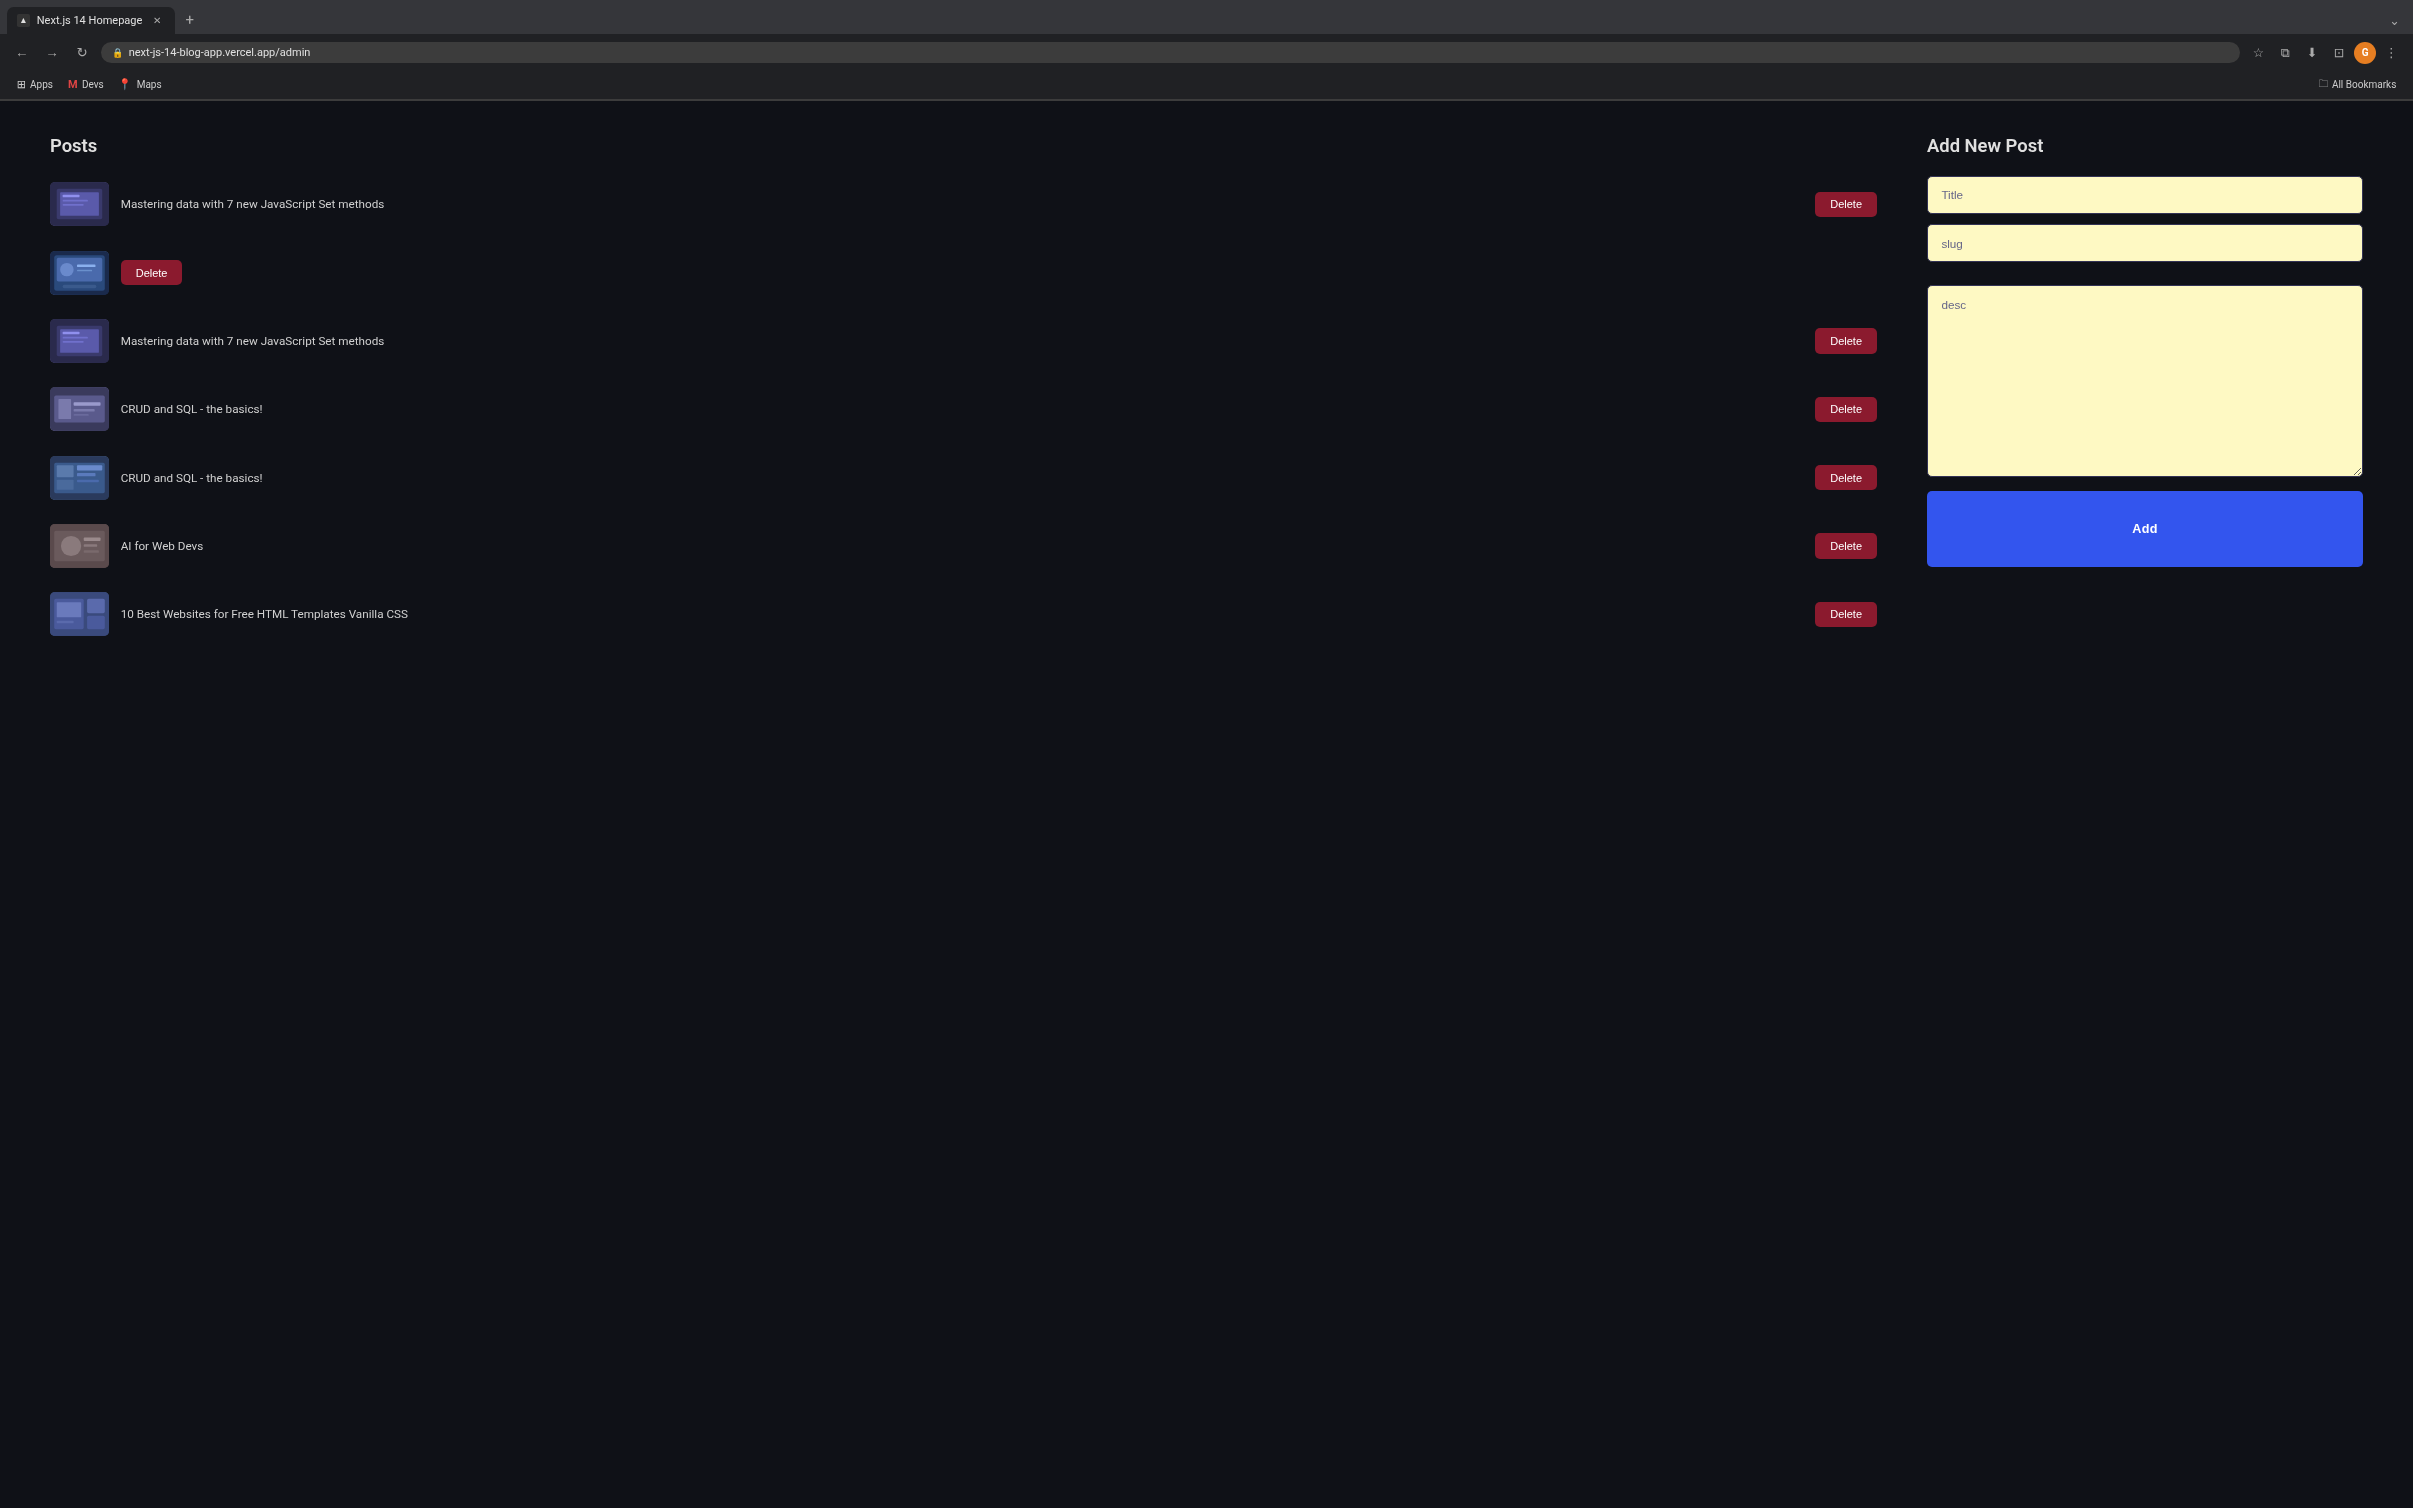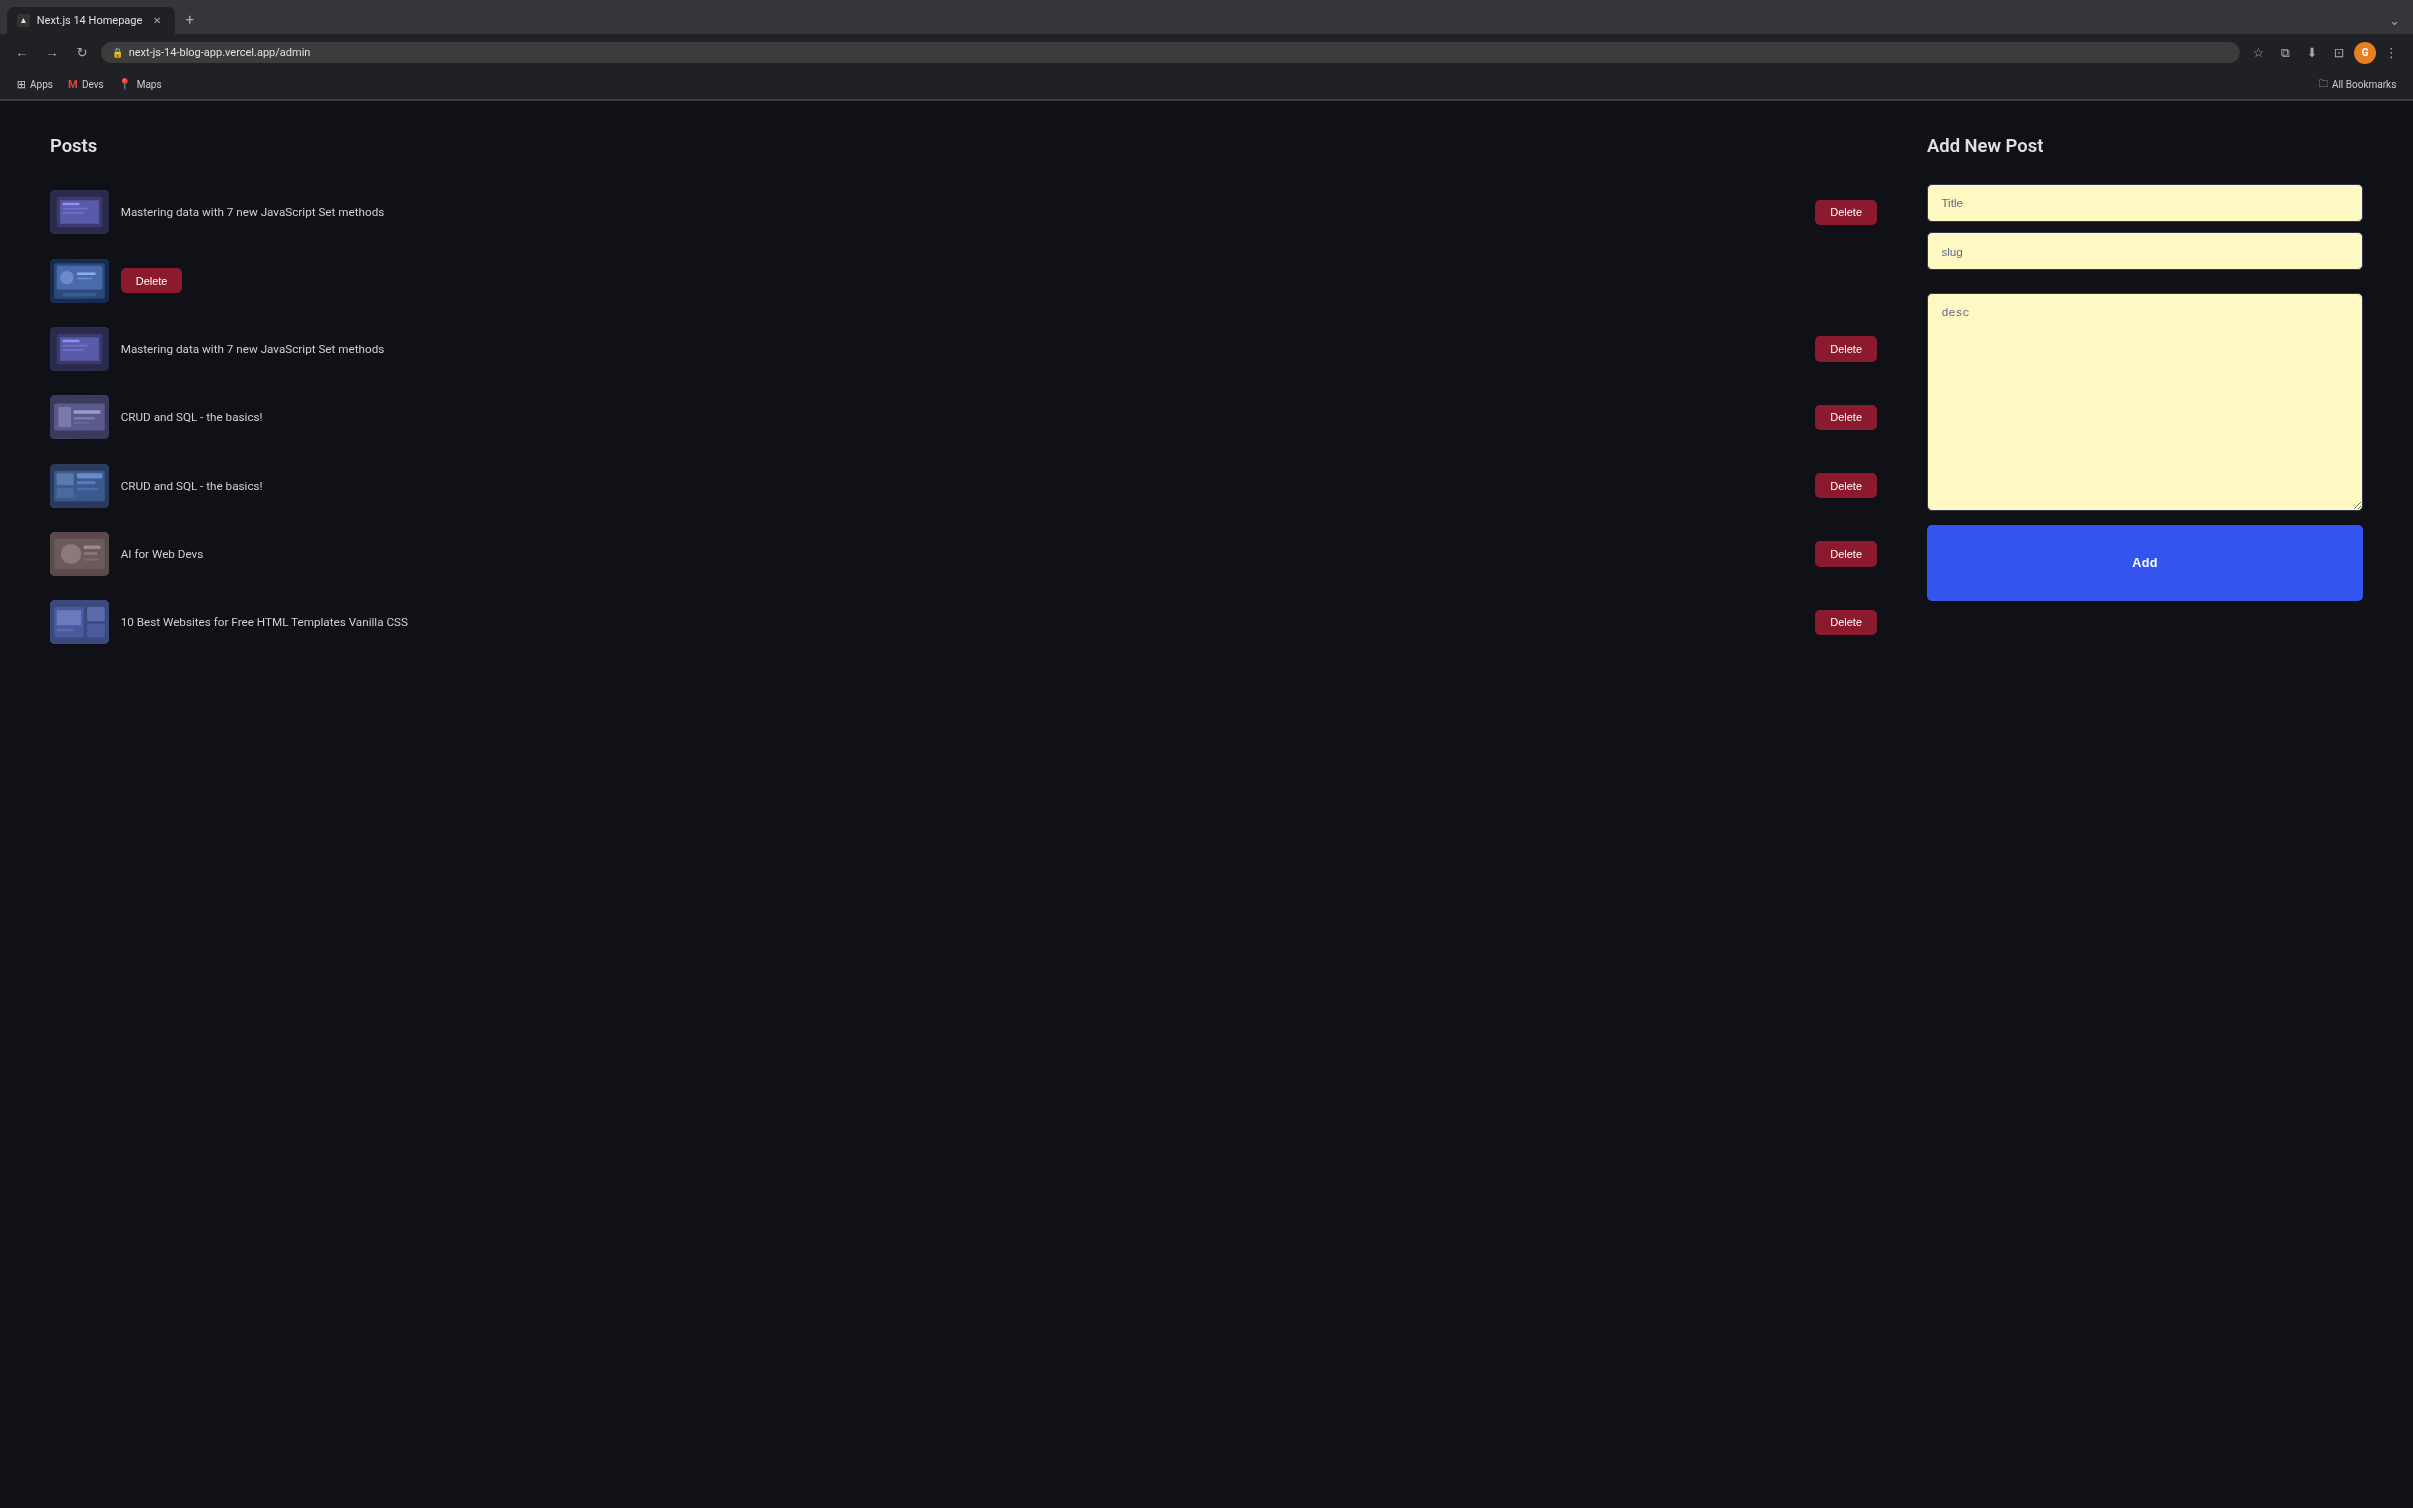--- a/index.html
+++ b/index.html
@@ -195,21 +195,21 @@
 
     
     .posts-section {
       flex: 1;
     }
 
     .section-title {
       font-size: 18.4px;
       font-weight: 600;
       color: #e0e0e0;
-      margin-bottom: 28px;
+      margin-bottom: 20px;
     }
 
     .post-list {
       display: flex;
       flex-direction: column;
       gap: 11px;
     }
 
     .post-item {
       display: flex;
@@ -275,23 +275,23 @@
       outline: none;
       display: block;
       margin-bottom: 10px;
     }
 
     .form-field::placeholder {
       color: #666688;
     }
 
     textarea.form-field {
-      height: 218px;
+      height: 192px;
       resize: vertical;
-      font-family: Liberation Mono, monospace;
+      font-family: Liberation Sans, sans-serif;
       margin-top: 23px;
     }
 
     .add-btn {
       width: 100%;
       background: #3355ee;
       color: white;
       border: none;
       padding: 31px;
       border-radius: 5px;

